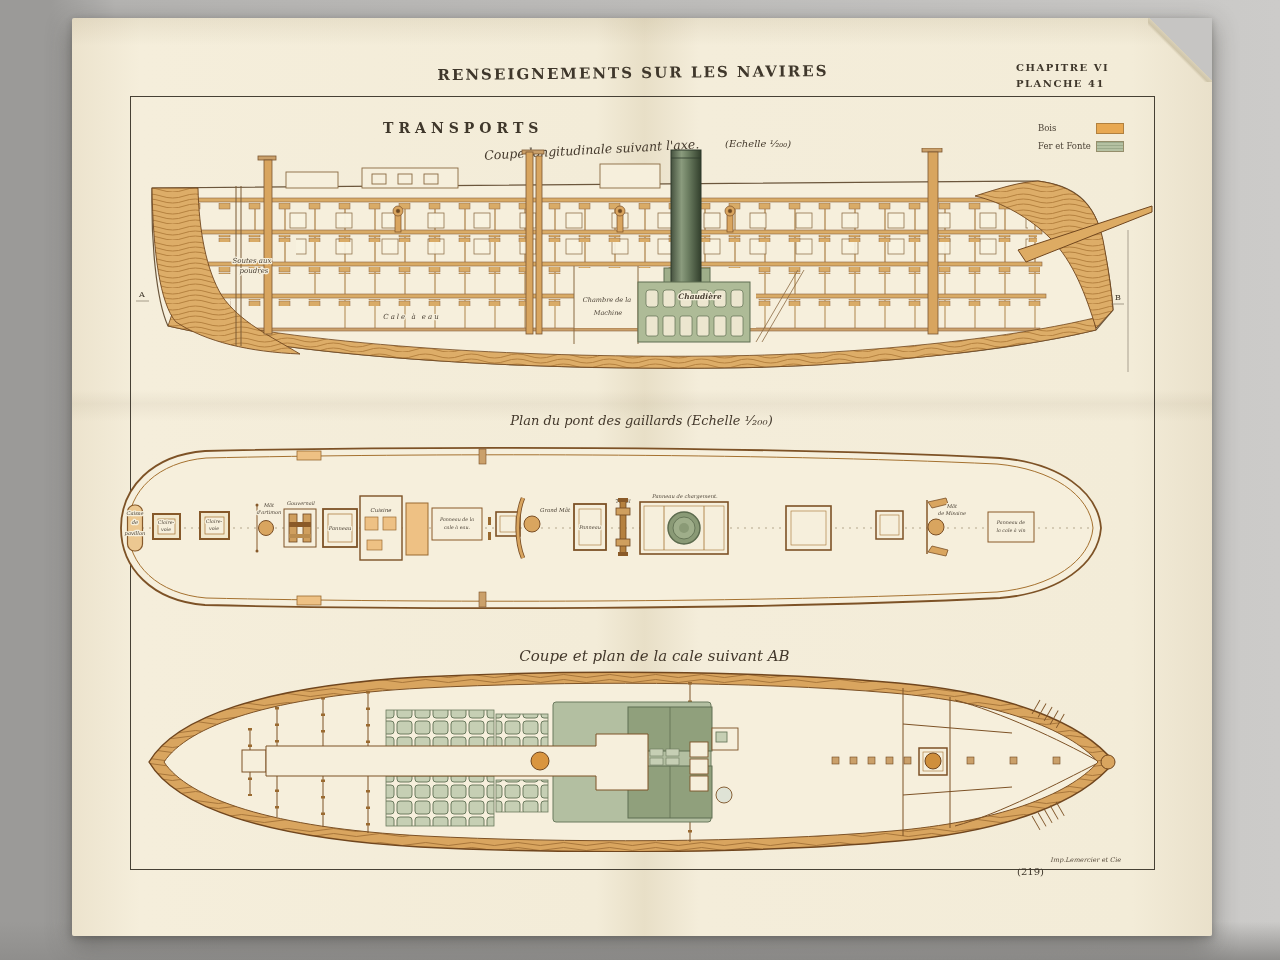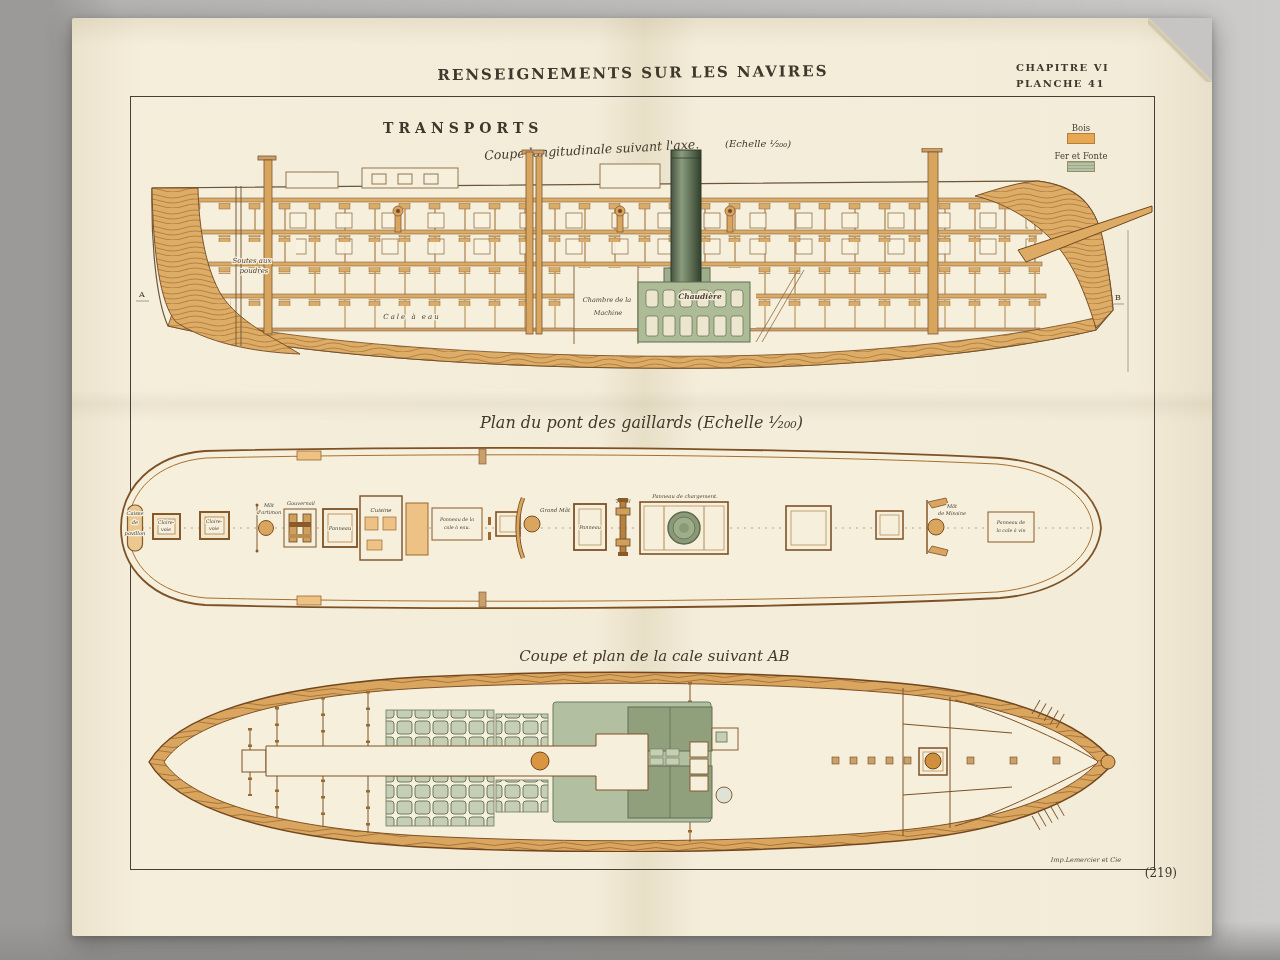--- a/index.html
+++ b/index.html
@@ -28,30 +28,30 @@
   .hdr-left{left:72px;top:42px;width:160px;text-align:center;font-size:10px;line-height:16px;}
   .hdr-center{left:361px;top:46px;width:400px;text-align:center;font-size:15px;letter-spacing:2px;transform:rotate(-.6deg);}
   .hdr-right{left:944px;top:42px;width:160px;text-align:left;font-size:10px;line-height:16px;letter-spacing:1.5px;}
   .frame{left:58px;top:78px;width:1023px;height:772px;border:1px solid #464034;}
   .plate-title{left:311px;top:102px;width:500px;text-align:left;color:#3f372b;}
   .plate-title .t1{font-size:14px;font-weight:bold;letter-spacing:5px;}
   .plate-title .t2{font-size:11px;font-weight:bold;letter-spacing:3px;margin-top:2px;}
   .cap{color:#44392c;font-style:italic;}
   .cap1{left:412px;top:124px;font-size:12.5px;transform:rotate(-3deg);}
   .scale1{left:653px;top:120px;font-size:10px;}
-  .cap2{left:58px;top:395px;width:1023px;text-align:center;font-size:16px;}
+  .cap2{left:58px;top:395px;width:1023px;text-align:center;font-size:13px;}
   .cap3{left:58px;top:629px;width:1023px;text-align:center;font-size:15px;margin-left:13px;}
   .legend{left:966px;top:105px;width:86px;}
-  .legend .row{display:flex;align-items:center;margin-bottom:7px;flex-direction:column;}
+  .legend .row{display:flex;margin-bottom:7px;}
   .legend .lab{flex:1;font-size:8.5px;color:#4a4034;}
   .legend .sw{width:26px;height:9px;border:1px solid rgba(110,80,40,.45);position:relative;}
   .legend .sw.striped::after{content:"";position:absolute;inset:0;
      background:repeating-linear-gradient(180deg, rgba(90,110,80,.28) 0 1px, rgba(0,0,0,0) 1px 3px);}
   .imprint{left:934px;top:838px;width:160px;text-align:center;font-size:6.5px;font-style:italic;color:#55493a;}
-  .pagenum{left:945px;top:848px;width:160px;text-align:right;font-size:12px;color:#3f372b;}
+  .pagenum{left:945px;top:848px;width:160px;text-align:left;font-size:10px;color:#3f372b;}
   svg{display:block;}
   svg text{font-family:"DejaVu Serif","Liberation Serif",serif;}
   .lbl{font-style:italic;fill:#4a4034;paint-order:stroke;stroke:#f6efdc;stroke-width:2.5px;stroke-linejoin:round;}
   .mark{fill:#3f372b;}
 </style>
 </head>
 <body>
 
 <div class="paper">
   <div class="corner-fold"></div>

